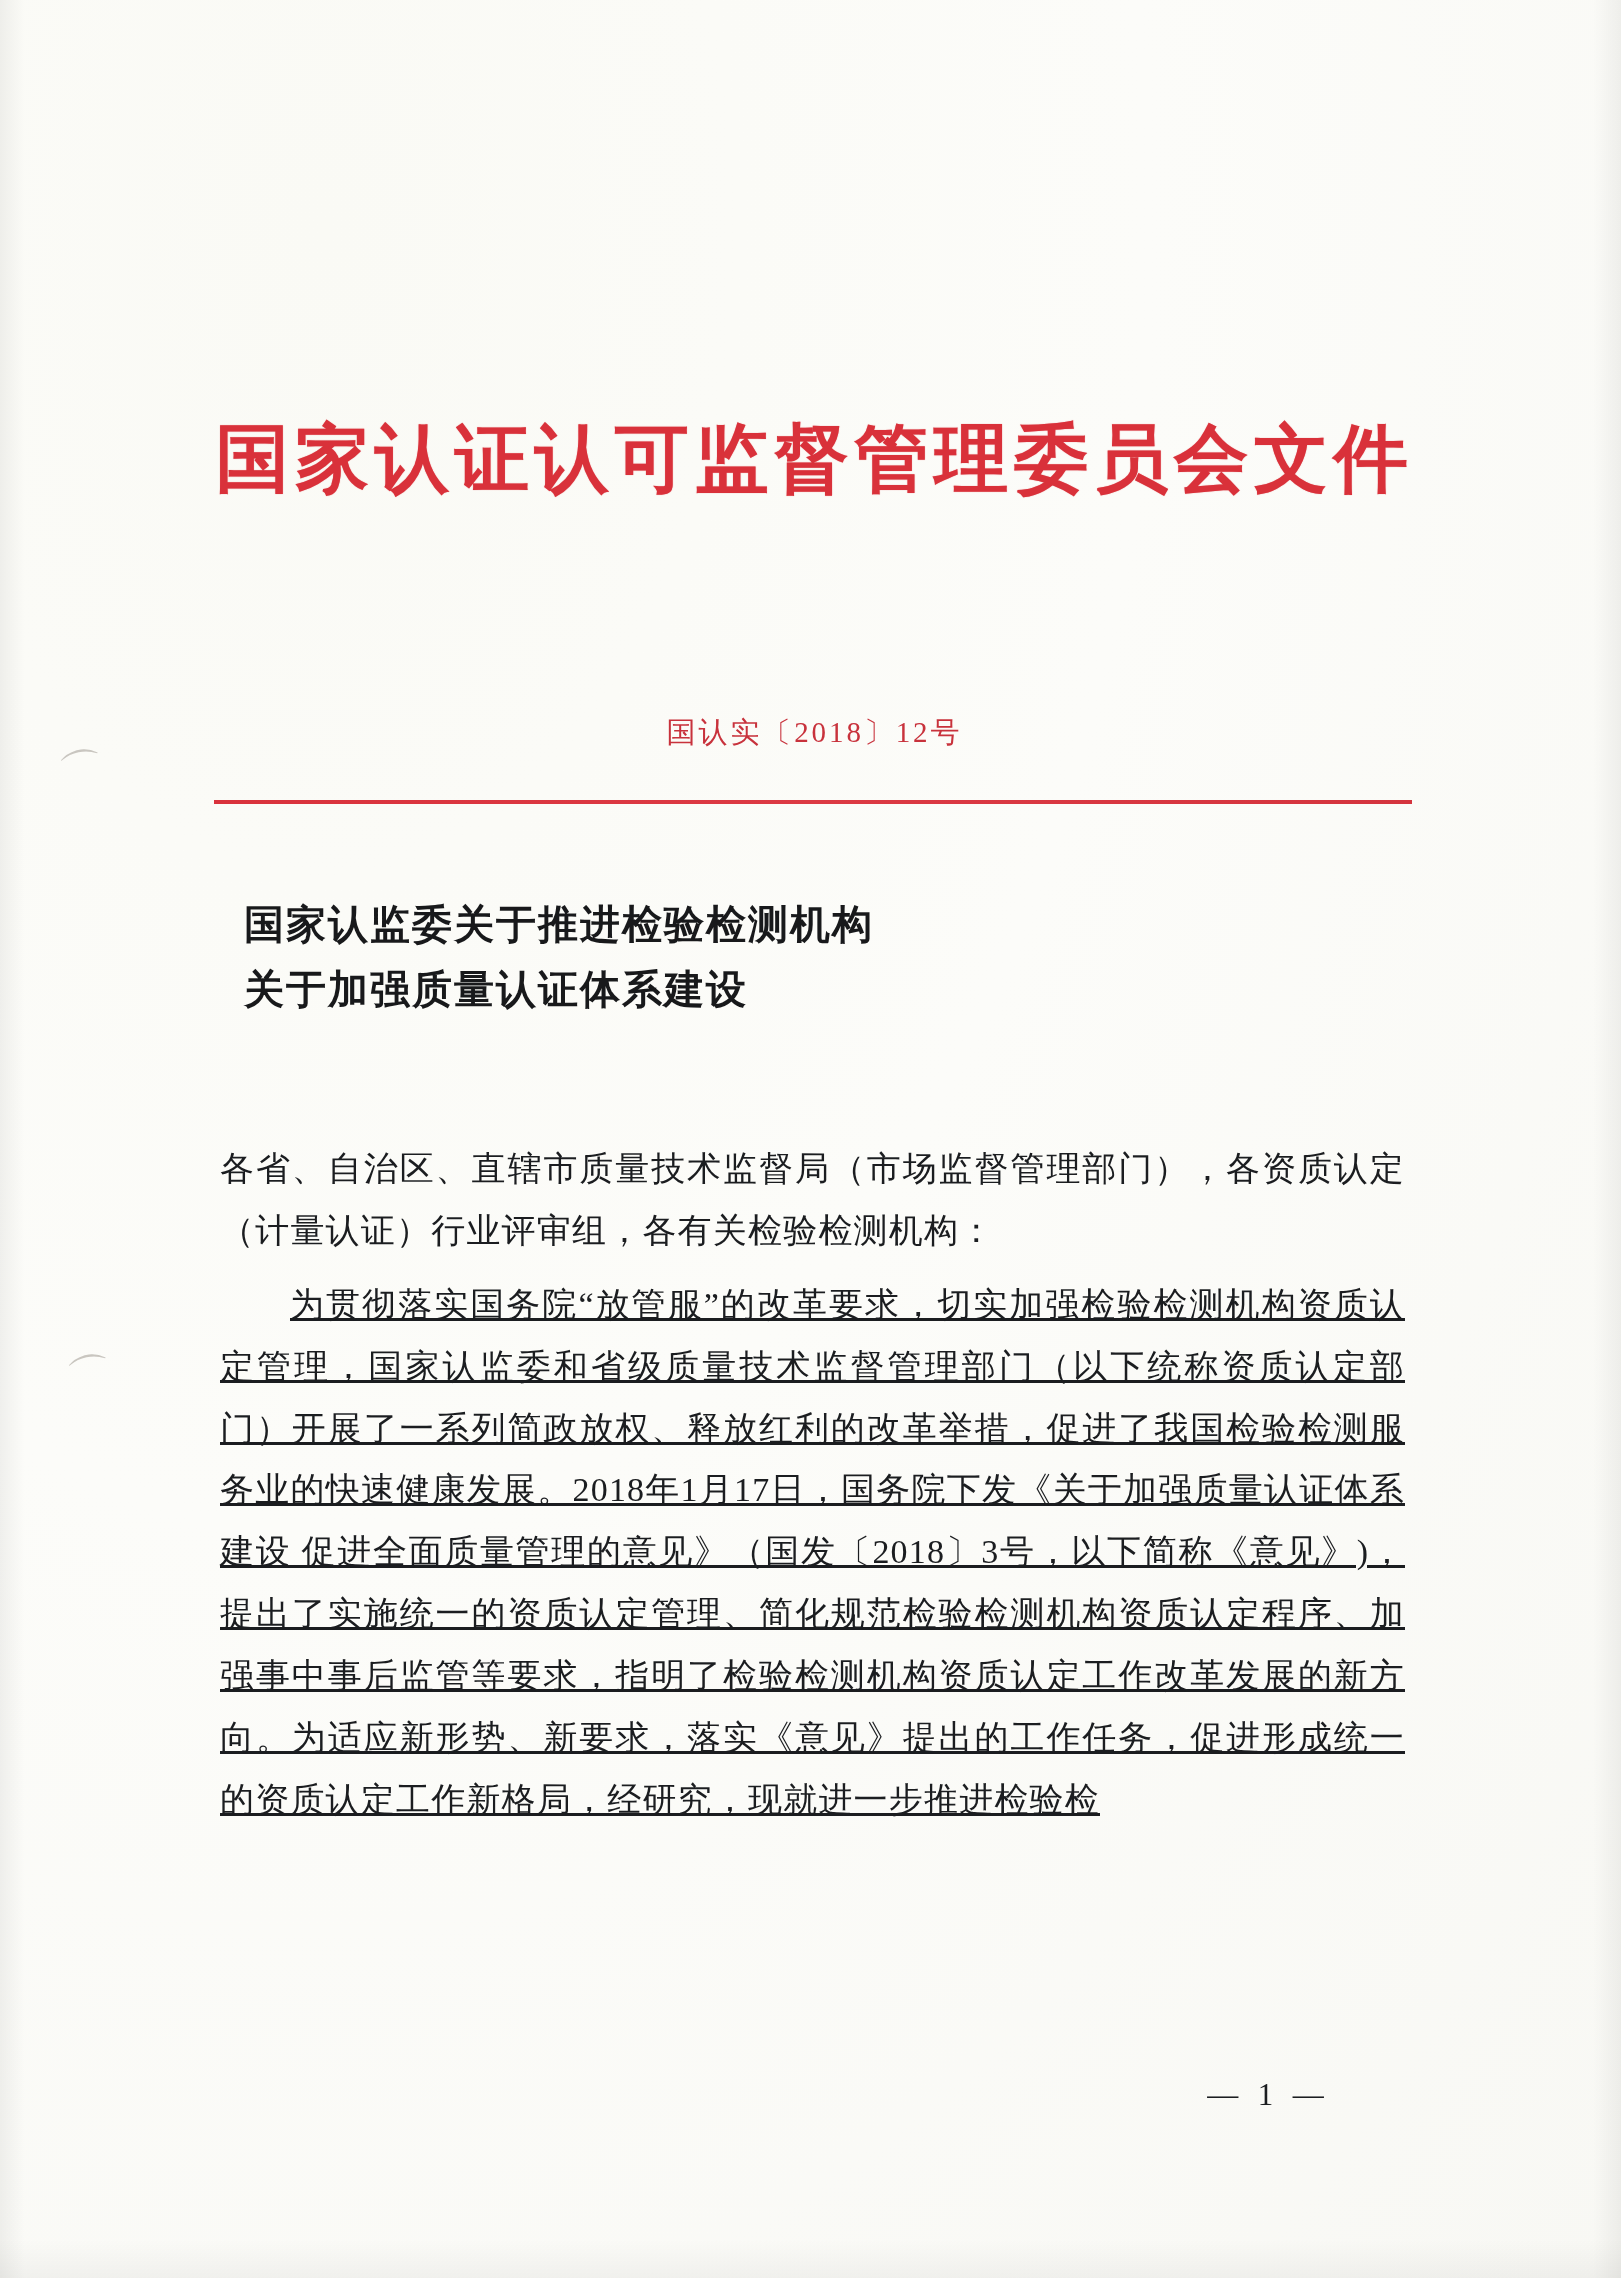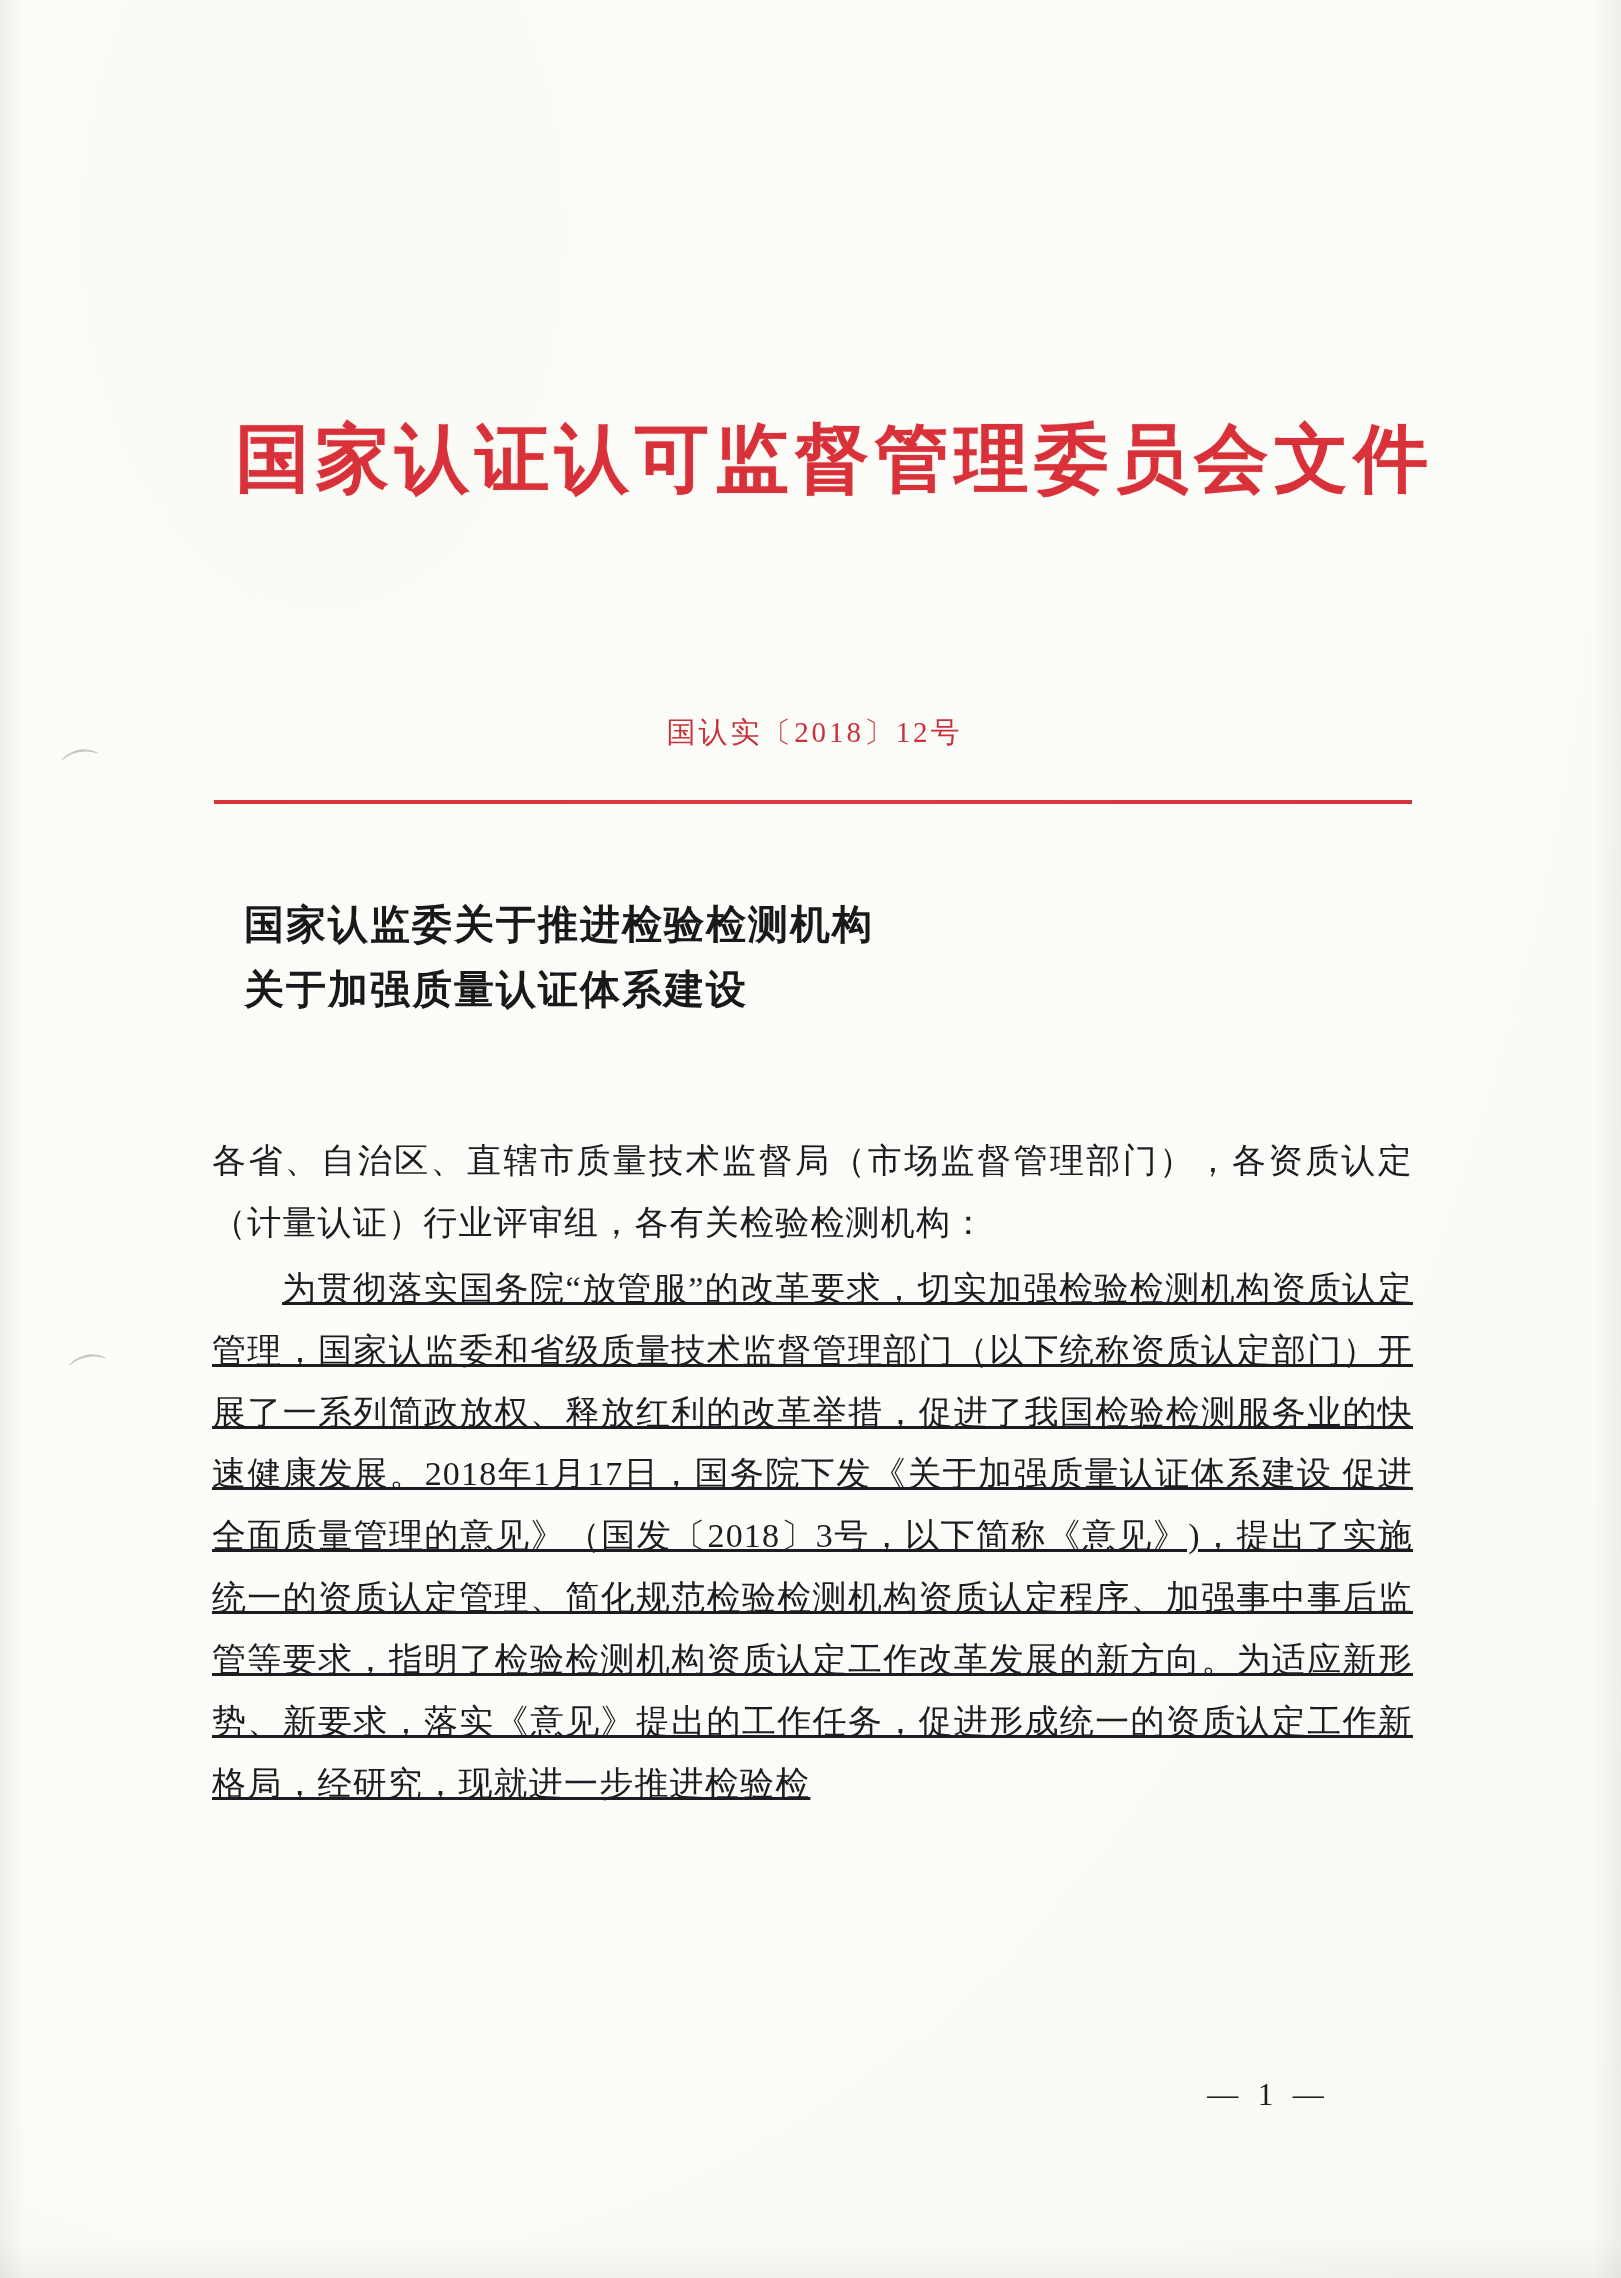--- a/index.html
+++ b/index.html
@@ -33,21 +33,21 @@
     left: 0;
     top: 0;
     width: 1622px;
     height: 2278px;
   }
   .masthead {
     position: absolute;
     left: 195px;
     top: 410px;
     width: 1239px;
-    text-align: right;
+    text-align: center;
     color: #d9313a;
     font-family: "DejaVu Serif", serif;
     font-weight: bold;
     font-size: 74px;
     letter-spacing: 5.9px;
     white-space: nowrap;
     text-shadow: 0 0 1px rgba(217,49,58,0.6);
   }
   .doc-number {
     position: absolute;
@@ -86,21 +86,21 @@
     top: 1126px;
     width: 1209px;
     font-family: "Liberation Serif", serif;
     font-size: 34px;
     line-height: 1.82;
     color: #1b1d20;
     letter-spacing: 1.2px;
     text-align: justify;
   }
   .body-text p {
-    margin: 4px;
+    margin: 12px;
   }
   .indent {
     text-indent: 70px;
     text-decoration: underline;
   }
   .page-number {
     position: absolute;
     left: 1122px;
     top: 2077px;
     width: 293px;

